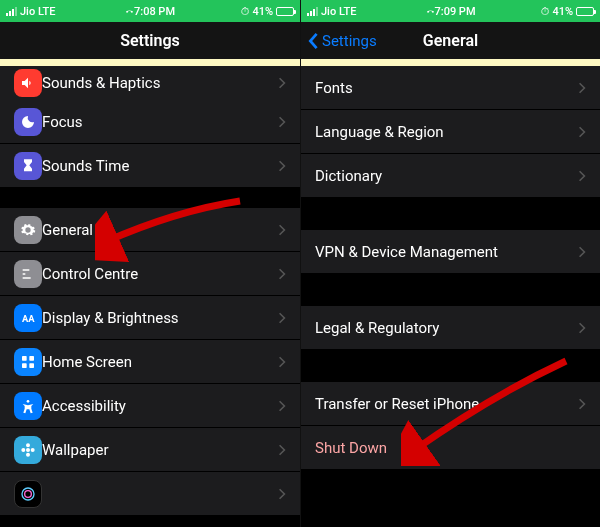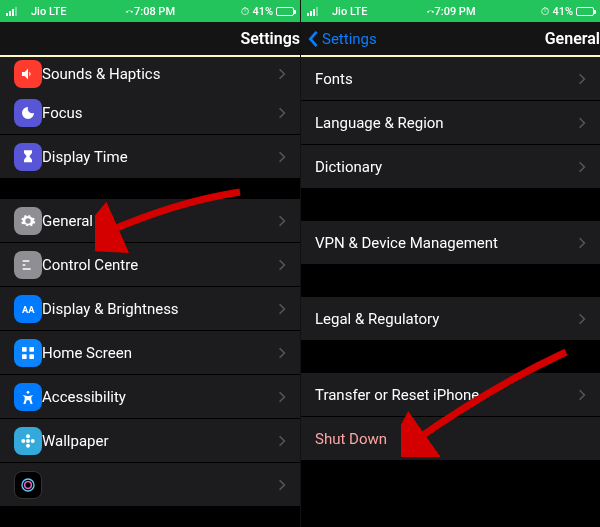--- a/index.html
+++ b/index.html
@@ -28,21 +28,21 @@
     display: flex;
     align-items: center;
     padding: 0 6px;
     font-size: 11px;
     font-weight: 500;
     position: relative;
   }
   .status-left {
     display: flex;
     align-items: center;
-    gap: 14px;
+    gap: 3px;
     position: absolute;
     left: 6px;
   }
   .status-center {
     position: absolute;
     left: 50%;
     transform: translateX(-50%);
     display: flex;
     align-items: center;
     gap: 0;
@@ -76,27 +76,27 @@
     width:18px;height:9px;border:1px solid #fff;border-radius:2px;position:relative;
   }
   .battery .body::after{
     content:"";position:absolute;right:-3px;top:2px;width:2px;height:4px;background:#fff;border-radius:0 1px 1px 0;
   }
   .battery .fill{height:100%;width:41%;background:#fff;}
   .hangup{width:9px;height:9px;fill:#fff;}
 
   
   .nav {
-    height: 35px;
+    height: 44px;
     background: rgba(20,20,20,1);
     display: flex;
     align-items: center;
-    justify-content: flex-end;
+    justify-content: center;
     position: relative;
-    border-bottom: 2px solid #fef9c3;
+    border-bottom: 7px solid #fef9c3;
   }
   .nav .back {
     position:absolute; left:6px; display:flex; align-items:center; color:#0a7cff; font-size:15px;
   }
   .nav .back svg{width:12px;height:18px;fill:#0a7cff;margin-right:3px;}
   .nav h1 {
     color:#fff; font-size:16px; font-weight:600;
   }
   .section-gap { height:20px; background:#000; }
   .row {
@@ -200,21 +200,21 @@
       <svg class="chev" viewBox="0 0 10 14">
           <path d="M2 1l6 6-6 6"></path>
         </svg>
     </div>
     <div class="row">
       <span class="icon-box ic-indigo">
           <svg viewBox="0 0 24 24">
             <path d="M6 2h12v4l-4 5 4 5v4H6v-4l4-5-4-5V2z"></path>
           </svg>
         </span>
-      <span>Display Time</span>
+      <span>Sounds Time</span>
       <svg class="chev" viewBox="0 0 10 14">
           <path d="M2 1l6 6-6 6"></path>
         </svg>
     </div>
 
     <div class="section-gap"></div>
 
     <div class="row">
       <span class="icon-box ic-grey">
           <svg viewBox="0 0 24 24">

